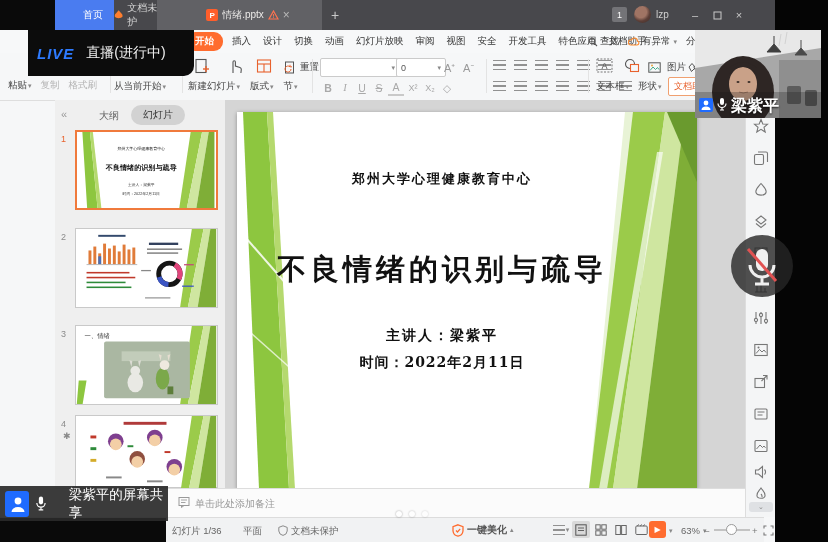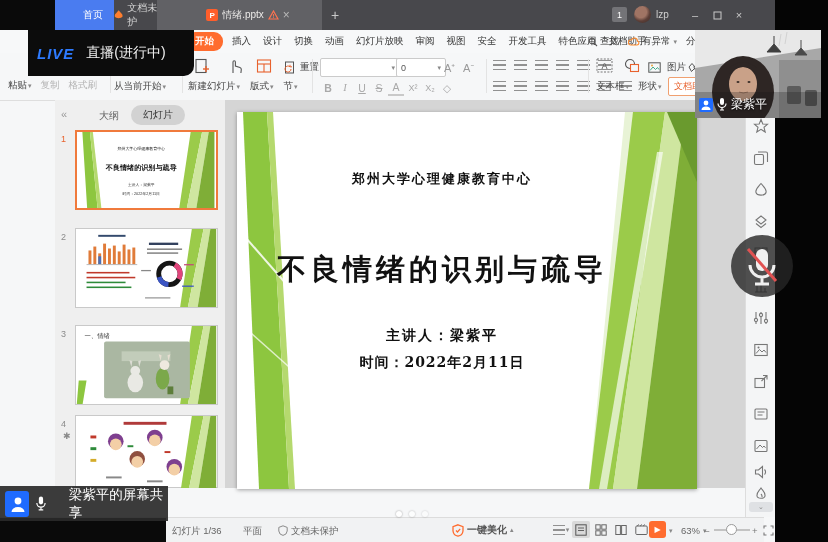--- a/index.html
+++ b/index.html
@@ -91,21 +91,21 @@
   .sb-chev{position:absolute;left:3px;top:402px;width:24px;height:10px;background:#dfe1e4;border-radius:3px;
            color:#888;font-size:7px;display:flex;align-items:center;justify-content:center;}
   
   .blackstrip{position:absolute;left:775px;top:0;width:53px;height:542px;background:#050505;z-index:30;}
   .corner-tl{position:absolute;left:0;top:0;width:55px;height:30px;background:#0a0a0a;z-index:40;}
   .livebadge{position:absolute;left:0;top:30px;width:166px;height:46px;background:#0c0c0c;
              border-bottom-right-radius:10px;z-index:40;display:flex;align-items:center;margin-left:28px;}
   .live-word{font-size:15px;font-weight:bold;font-style:italic;color:#2e7bff;margin-left:9px;letter-spacing:1px;}
   .live-status{font-size:14px;color:#f2f2f2;margin-left:12px;}
   .video{position:absolute;left:695px;top:30px;width:126px;height:88px;z-index:50;overflow:hidden;background:#9a9a9a;}
-  .vname{position:absolute;left:36px;top:66px;font-size:12px;font-weight:normal;color:#fff;
+  .vname{position:absolute;left:36px;top:66px;font-size:16px;font-weight:bold;color:#fff;
          text-shadow:0 1px 2px rgba(0,0,0,.8);}
   .vbadge{position:absolute;left:4px;top:68px;width:14px;height:14px;background:#1f6bff;border-radius:2px;}
   .micfloat{position:absolute;left:731px;top:235px;width:62px;height:62px;border-radius:50%;
             background:rgba(38,38,38,.8);z-index:60;}
   .sharebar{position:absolute;left:0;top:486px;width:168px;height:35px;background:rgba(42,42,42,.92);
             z-index:60;display:flex;align-items:center;}
   .corner-bl{position:absolute;left:0;top:518px;width:166px;height:24px;background:#0a0a0a;z-index:50;}
   .sharebadge{width:26px;height:26px;background:#1f6bff;border-radius:3px;margin-left:5px;position:relative;}
   .sharetext{color:#fff;font-size:13.5px;margin-left:22px;}
   .pagedots{position:absolute;left:396px;top:511px;display:flex;gap:7px;z-index:55;}
@@ -440,20 +440,29 @@
         <polygon points="420,40 426,40 370,377 362,377" fill="#ffffff" opacity="0.65"></polygon>
       </svg>
       <div class="slide-text" style="top:58px;font-size:13px;letter-spacing:2px;">郑州大学心理健康教育中心</div>
       <div class="slide-text" style="top:138px;font-size:29px;letter-spacing:4px;">不良情绪的识别与疏导</div>
       <div class="slide-text" style="top:215px;font-size:14px;letter-spacing:2px;">主讲人：梁紫平</div>
       <div class="slide-text" style="top:242px;font-size:14px;letter-spacing:1px;">时间：2022年2月11日</div>
     </div>
     <div class="pgbtns"></div>
   </div>
 
+  <div class="notesbar">
+    <svg class="abs" style="left:123px;top:7px;" width="12" height="12" viewBox="0 0 12 12">
+        <rect x="1" y="1.5" width="10" height="8" fill="none" stroke="#999" stroke-width="1"></rect>
+        <path d="M3.5 9.5 L3.5 11.5 L6 9.5" fill="none" stroke="#999" stroke-width="1"></path>
+        <line x1="3" y1="4" x2="9" y2="4" stroke="#999" stroke-width="0.9"></line>
+        <line x1="3" y1="6.5" x2="7.5" y2="6.5" stroke="#999" stroke-width="0.9"></line>
+      </svg>
+    <div class="notes-txt" style="left:140px;">单击此处添加备注</div>
+  </div>
 
   <div class="statusbar">
     <div class="st" style="left:172px;">幻灯片 1/36</div>
     <div class="st" style="left:243px;">平面</div>
     <svg class="abs" style="left:278px;top:7px;" width="10" height="11" viewBox="0 0 10 11">
         <path d="M5 0.8 L9.2 2.4 V6 a5 5 0 0 1-4.2 4.4 A5 5 0 0 1 0.8 6 V2.4 Z" fill="none" stroke="#8a8a8a" stroke-width="1"></path>
       </svg>
     <div class="st" style="left:291px;">文档未保护</div>
 
     <div class="st" style="left:452px;top:5px;display:flex;align-items:center;gap:3px;">

